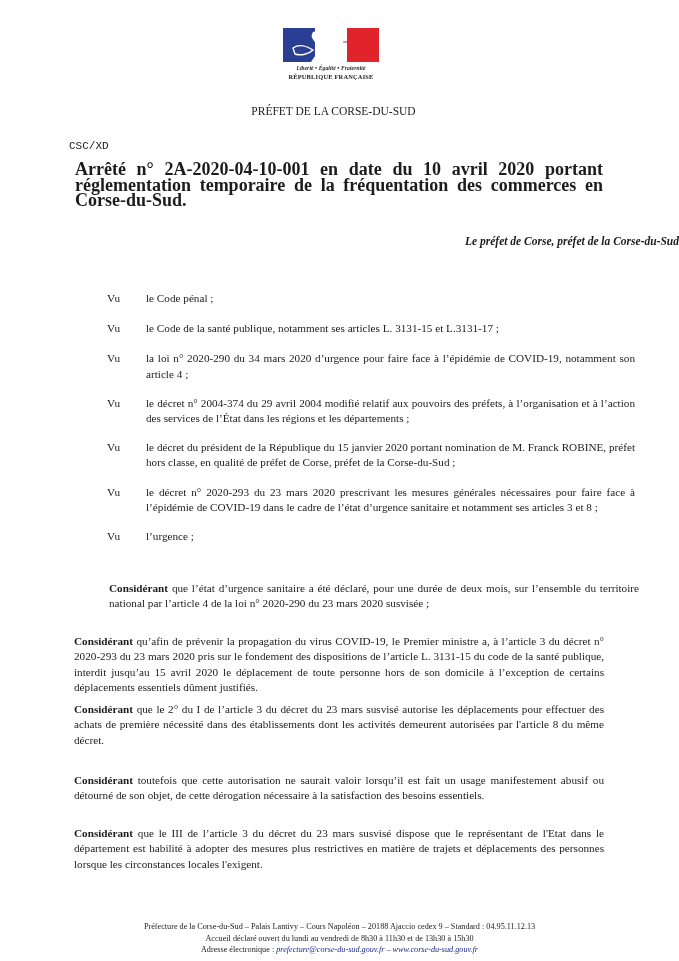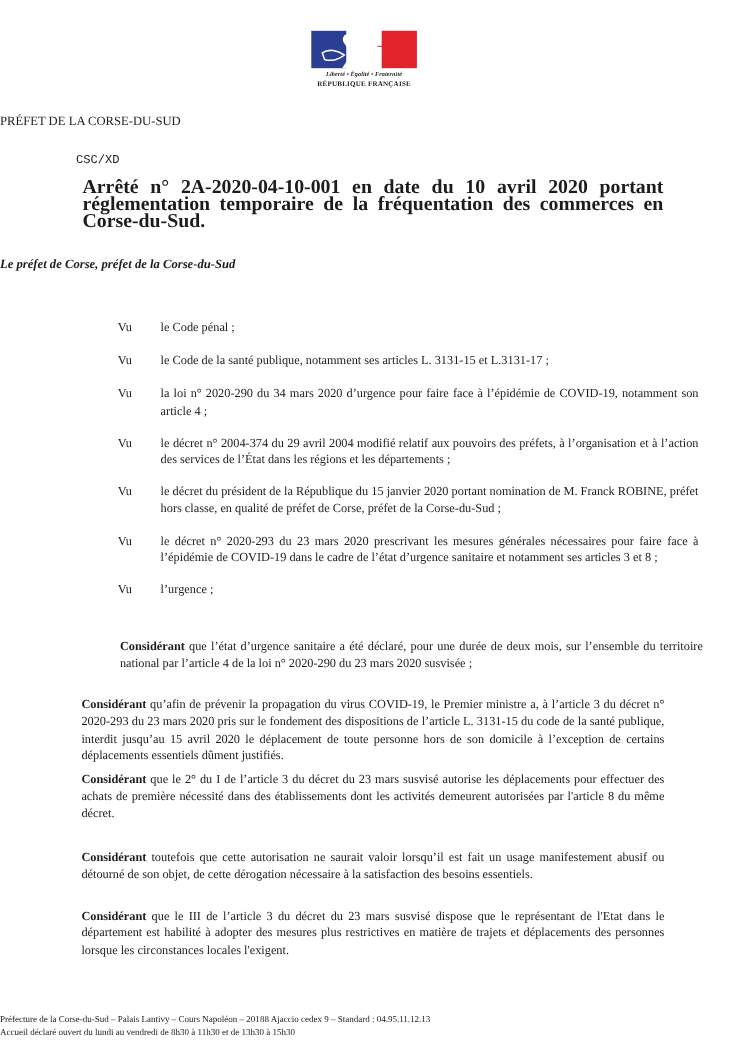--- a/index.html
+++ b/index.html
@@ -19,40 +19,40 @@
   .motto {
     font-family: "Liberation Serif", serif; font-style: italic; font-weight: bold;
     font-size: 5.6px; text-align: center; margin-top: 3px; white-space: nowrap; color: #222;
     letter-spacing: 0.1px;
   }
   .republique {
     font-family: "Liberation Serif", serif; font-weight: bold; font-size: 6.4px;
     text-align: center; margin-top: 2px; white-space: nowrap; letter-spacing: 0.2px; color:#222;
   }
   .prefet-header {
-    position: absolute; top: 105px; left: 0; width: 667px; 
+    position: absolute; top: 105px; left: 0; width: 667px; text-align: center;
     font-size: 11.5px;
   }
   .ref { position: absolute; left: 69px; top: 140px; font-size: 11px; font-family: Liberation Mono, monospace; }
   .arrete-title {
     position: absolute; left: 75px; top: 162px; width: 528px;
     font-weight: bold; font-size: 18px; line-height: 15.5px; text-align: justify;
   }
   .prefet-line {
-    position: absolute; top: 235px; left: 0; width: 679px; text-align: left;
+    position: absolute; top: 235px; left: 0; width: 679px; text-align: right;
     font-style: italic; font-weight: bold; font-size: 11.5px;
   }
   .vu-list { position: absolute; left: 75px; top: 291px; width: 528px; margin-left: 32px; }
   .vu-item { display: flex; font-size: 11.2px; line-height: 15.2px; }
   .vu-label { width: 39px; flex-shrink: 0; }
   .vu-text { flex: 1; text-align: justify; }
   .considerants { position: absolute; left: 74px; width: 530px; font-size: 11.2px; line-height: 15.4px; text-align: justify; }
   .considerants b { font-weight: bold; }
   .footer {
-    position: absolute; left: 0; width: 679px; 
+    position: absolute; left: 0; width: 679px; text-align: center;
     font-size: 8.2px; line-height: 11.5px; color: #222;
   }
   .footer .link { color: #1a2a8a; font-style: italic; }
 </style>
 </head>
 <body>
 
 <div class="logo">
   <div class="flag">
     <div class="blue"></div>
@@ -118,13 +118,16 @@
 <div class="considerants" style="top:773px;">
   <b>Considérant</b><span> toutefois que cette autorisation ne saurait valoir lorsqu’il est fait un usage manifestement abusif ou détourné de son objet, de cette dérogation nécessaire à la satisfaction des besoins essentiels.</span>
 </div>
 <div class="considerants" style="top:826px;">
   <b>Considérant</b><span> que le III de l’article 3 du décret du 23 mars susvisé dispose que le représentant de l'Etat dans le département est habilité à adopter des mesures plus restrictives en matière de trajets et déplacements des personnes lorsque les circonstances locales l'exigent.</span>
 </div>
 
 <div class="footer" style="top:921px;">
   <div>Préfecture de la Corse-du-Sud – Palais Lantivy – Cours Napoléon – 20188 Ajaccio cedex 9 – Standard : 04.95.11.12.13</div>
   <div>Accueil déclaré ouvert du lundi au vendredi de  8h30 à 11h30 et de 13h30 à 15h30</div>
+  <div>
+    <span>Adresse électronique : </span><span class="link">prefecture@corse-du-sud.gouv.fr</span><span class="link"> – </span><span class="link">www.corse-du-sud.gouv.fr</span>
+  </div>
 </div>
 
 </body></html>

